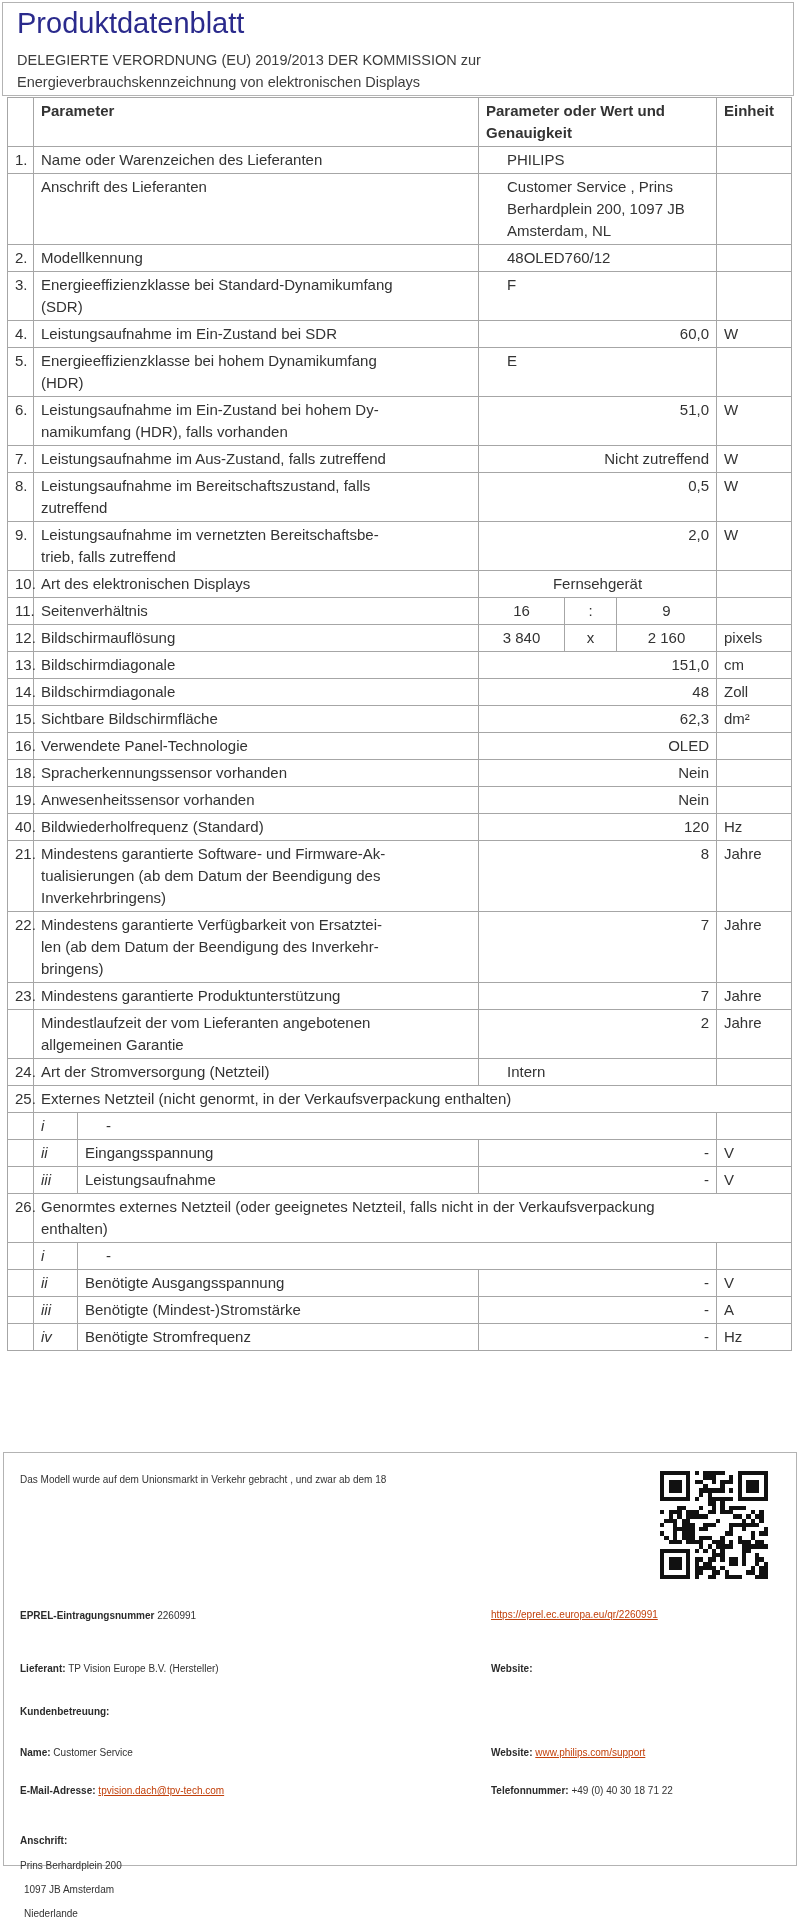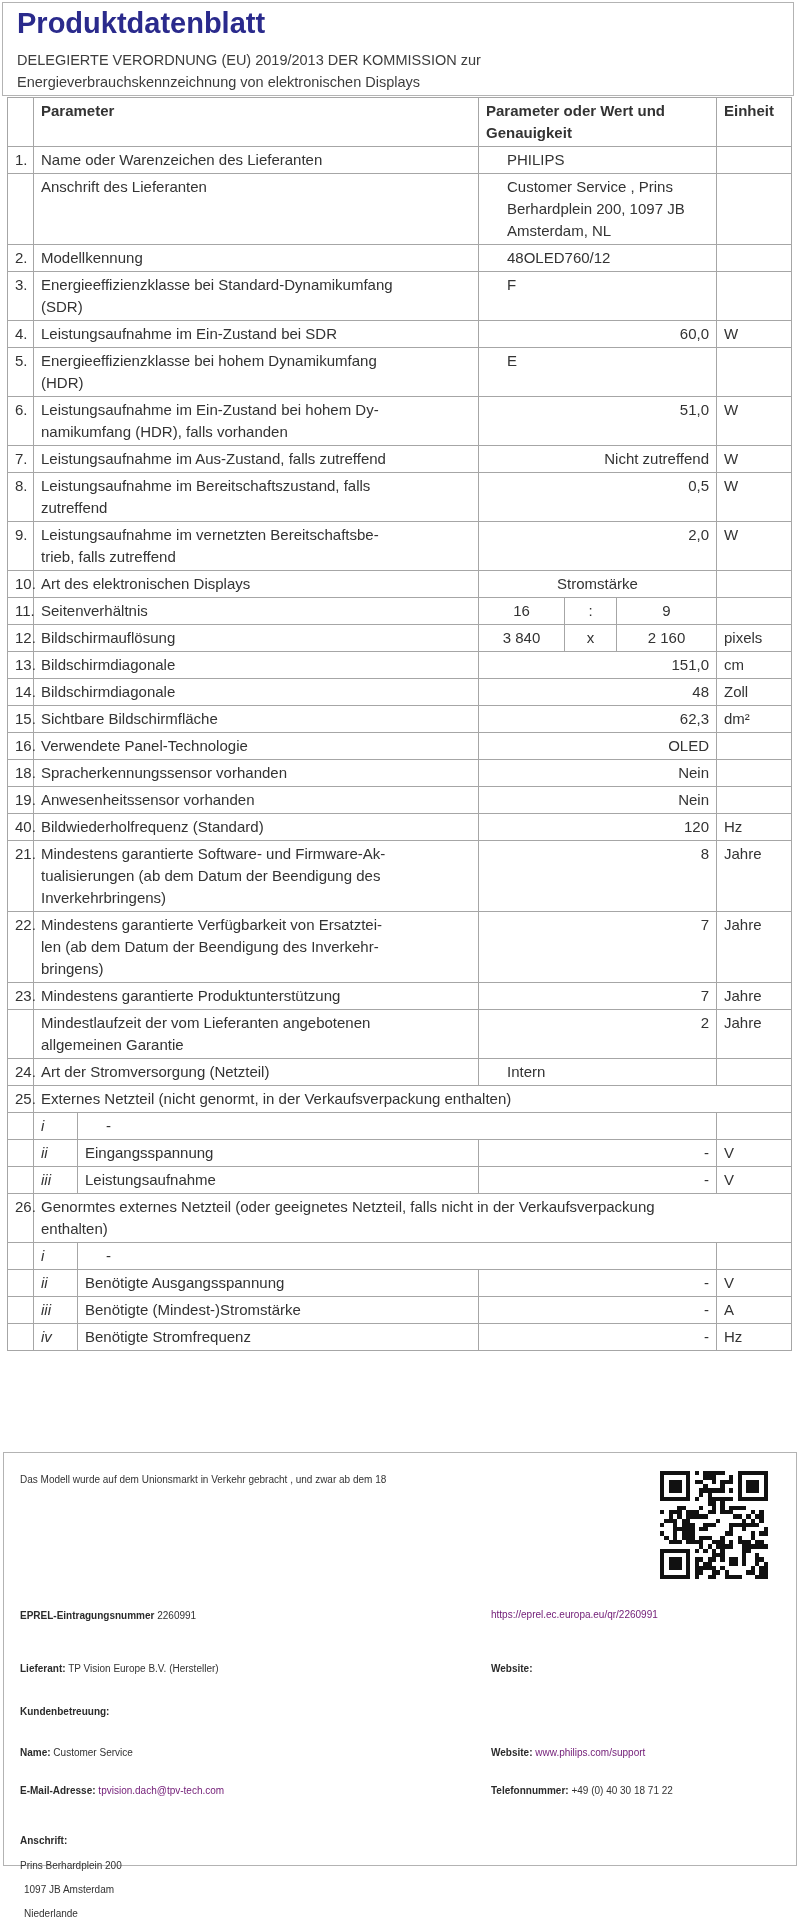--- a/index.html
+++ b/index.html
@@ -2,42 +2,42 @@
 <html><head>
 <meta charset="utf-8">
 <style>
   html,body{margin:0;padding:0;background:#fff;}
   .page{position:relative;width:800px;height:1926px;background:#fff;
         font-family:"Liberation Sans",sans-serif;color:#333;overflow:hidden;}
 
   
   .header-box{position:absolute;left:2px;top:2px;width:792px;height:94px;
               border:1px solid #b3b3b3;box-sizing:border-box;padding:4px 14px;}
-  .doc-title{font-size:29px;font-weight:bold;color:#2a2a8c;letter-spacing:0;}
+  .doc-title{font-size:29px;font-weight:normal;color:#2a2a8c;letter-spacing:0;}
   .doc-subtitle{margin-top:9px;font-size:14.5px;color:#3d3d3d;line-height:1.55;white-space:pre-line;}
 
   
   table.datasheet{position:absolute;left:7px;top:97px;width:784px;
                   border-collapse:collapse;table-layout:fixed;font-size:15px;color:#333;}
   table.datasheet th, table.datasheet td{border:1px solid #a6a6a6;padding:2px 7px;
                   vertical-align:top;line-height:22px;white-space:pre-wrap;box-sizing:border-box;}
   table.datasheet th{text-align:left;font-weight:bold;}
   td.num{text-align:center;padding-left:2px;padding-right:2px;}
   td.roman{font-style:italic;text-align:left;padding-left:10px;}
   td.val.right{text-align:right;padding-left:36px;}
   td.val.center{text-align:center;}
   td.val.left{text-align:left;padding-left:28px;}
   td.unit{text-align:left;}
 
   
   .footer-box{position:absolute;left:3px;top:1452px;width:794px;height:414px;
               border:1px solid #b3b3b3;box-sizing:border-box;font-size:10px;}
   .fitem{position:absolute;line-height:22px;}
   .flabel{font-weight:bold;color:#2b2b2b;}
-  .flink{color:#701a75;cursor:pointer;}
+  .flink{color:#c2410c;text-decoration:underline;cursor:pointer;}
   .market-line{left:16px;top:16px;width:640px;white-space:nowrap;overflow:hidden;}
   .qr-wrap{position:absolute;top:16px;right:28px;width:108px;height:112px;}
   .eprel-line{left:16px;top:152px;}
   .eprel-link{left:487px;top:150px;width:248px;word-break:break-all;line-height:24px;display:inline-block;}
   .lieferant-line{left:16px;top:205px;}
   .website1-line{left:487px;top:205px;}
   .kunden-line{left:16px;top:248px;}
   .name-line{left:16px;top:289px;}
   .website2-line{left:487px;top:289px;}
   .email-line{left:16px;top:327px;}
@@ -140,21 +140,21 @@
         <tr>
           <td class="num">9.</td>
           <td colspan="2" class="label">Leistungsaufnahme im vernetzten Bereitschaftsbe-
 trieb, falls zutreffend</td>
           <td colspan="3" class="val right">2,0</td>
           <td class="unit">W</td>
         </tr>
         <tr>
           <td class="num">10.</td>
           <td colspan="2" class="label">Art des elektronischen Displays</td>
-          <td colspan="3" class="val center">Stromstärke</td>
+          <td colspan="3" class="val center">Fernsehgerät</td>
           <td class="unit"></td>
         </tr>
         <tr>
           <td class="num">11.</td>
           <td colspan="2" class="label">Seitenverhältnis</td>
           <td class="val center">16</td>
           <td class="val center">:</td>
           <td class="val center">9</td>
           <td class="unit"></td>
         </tr>

